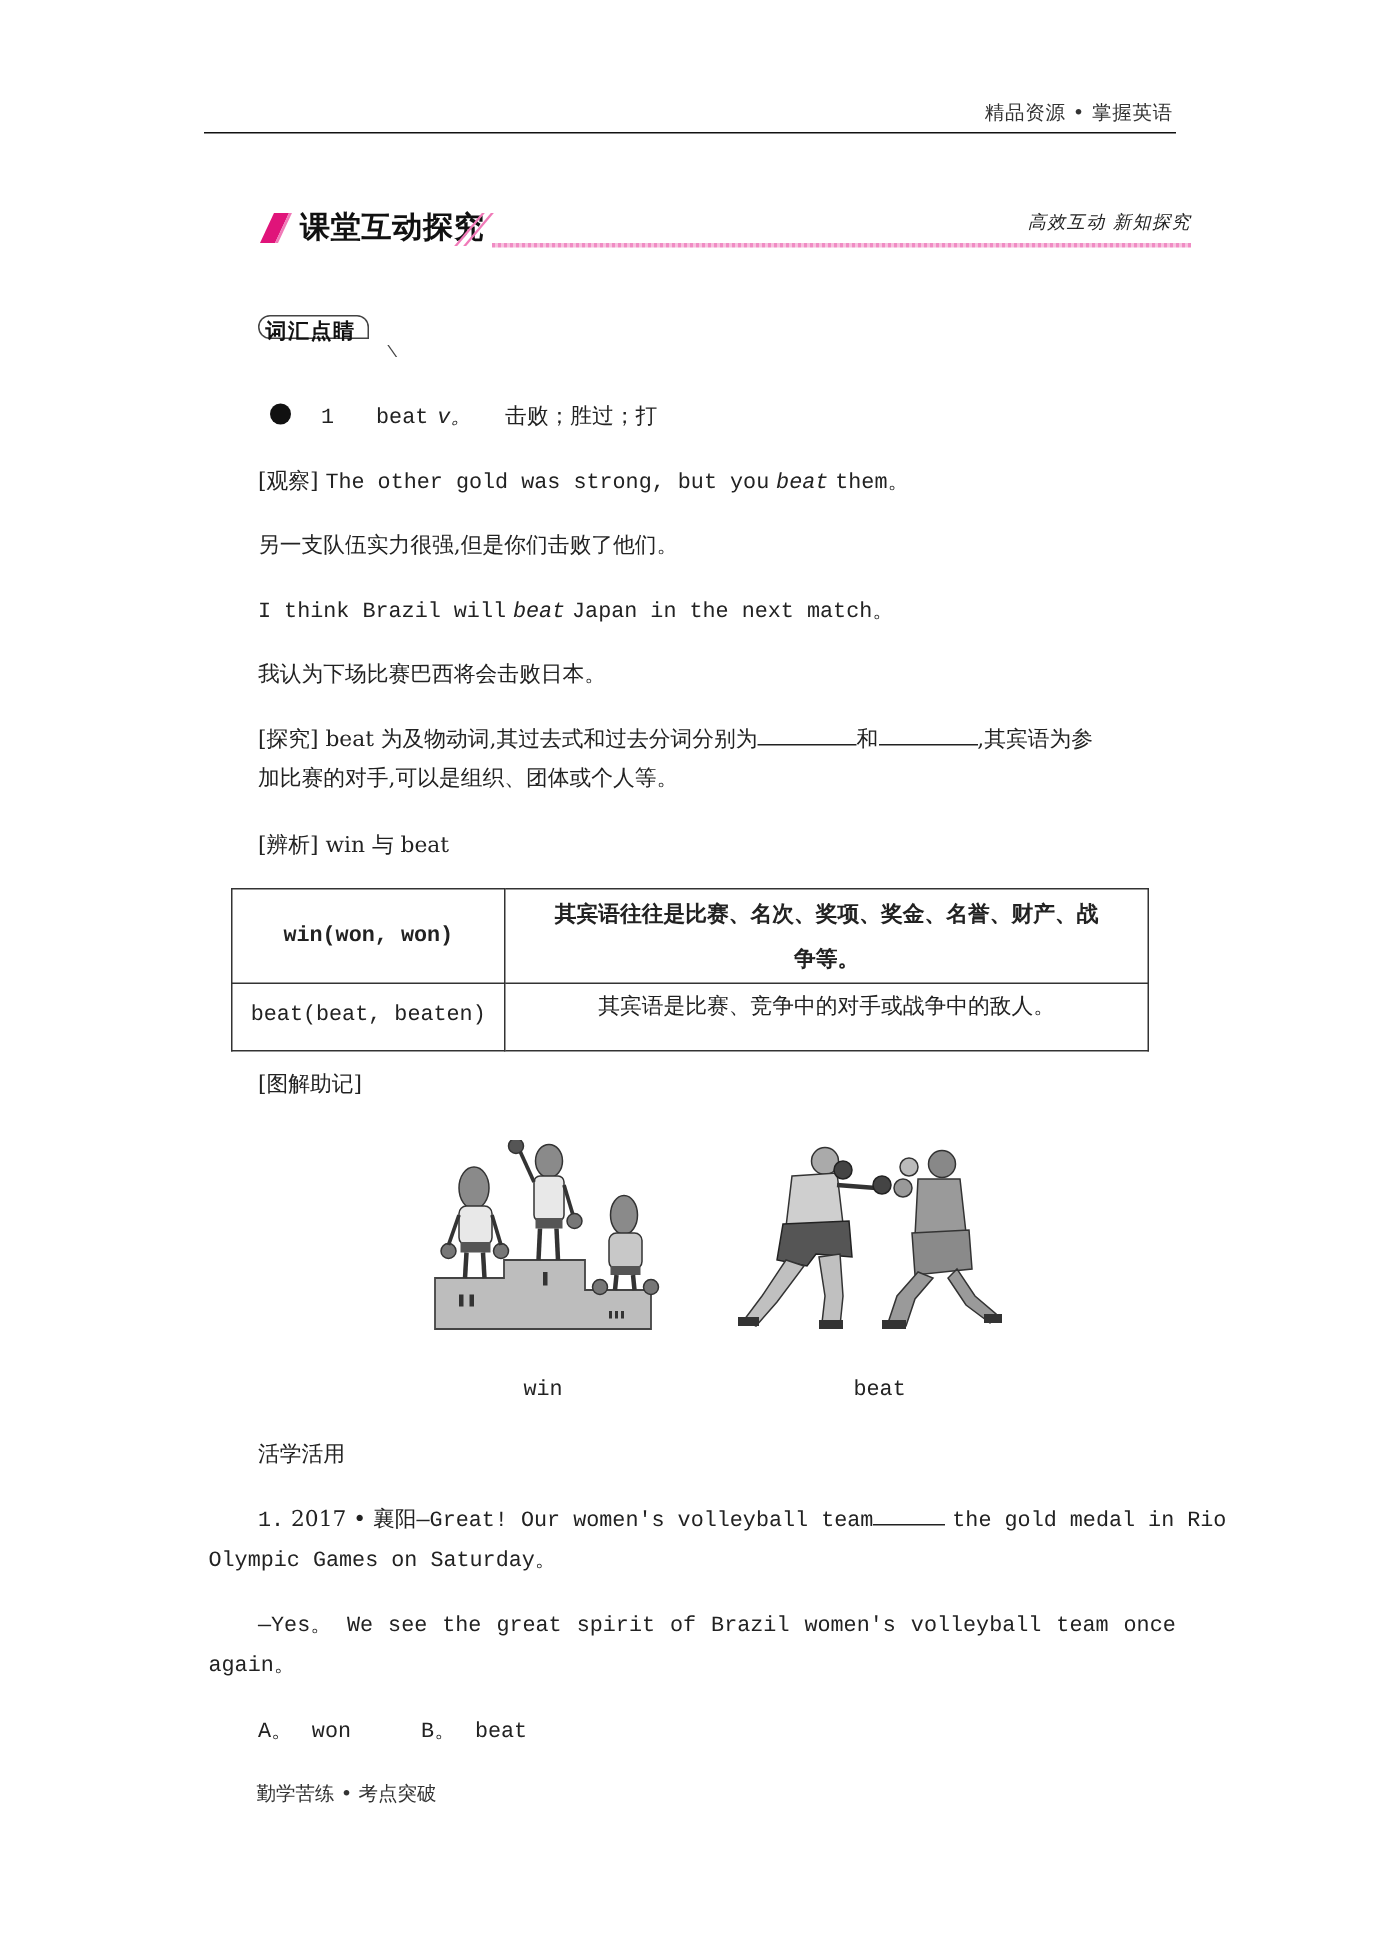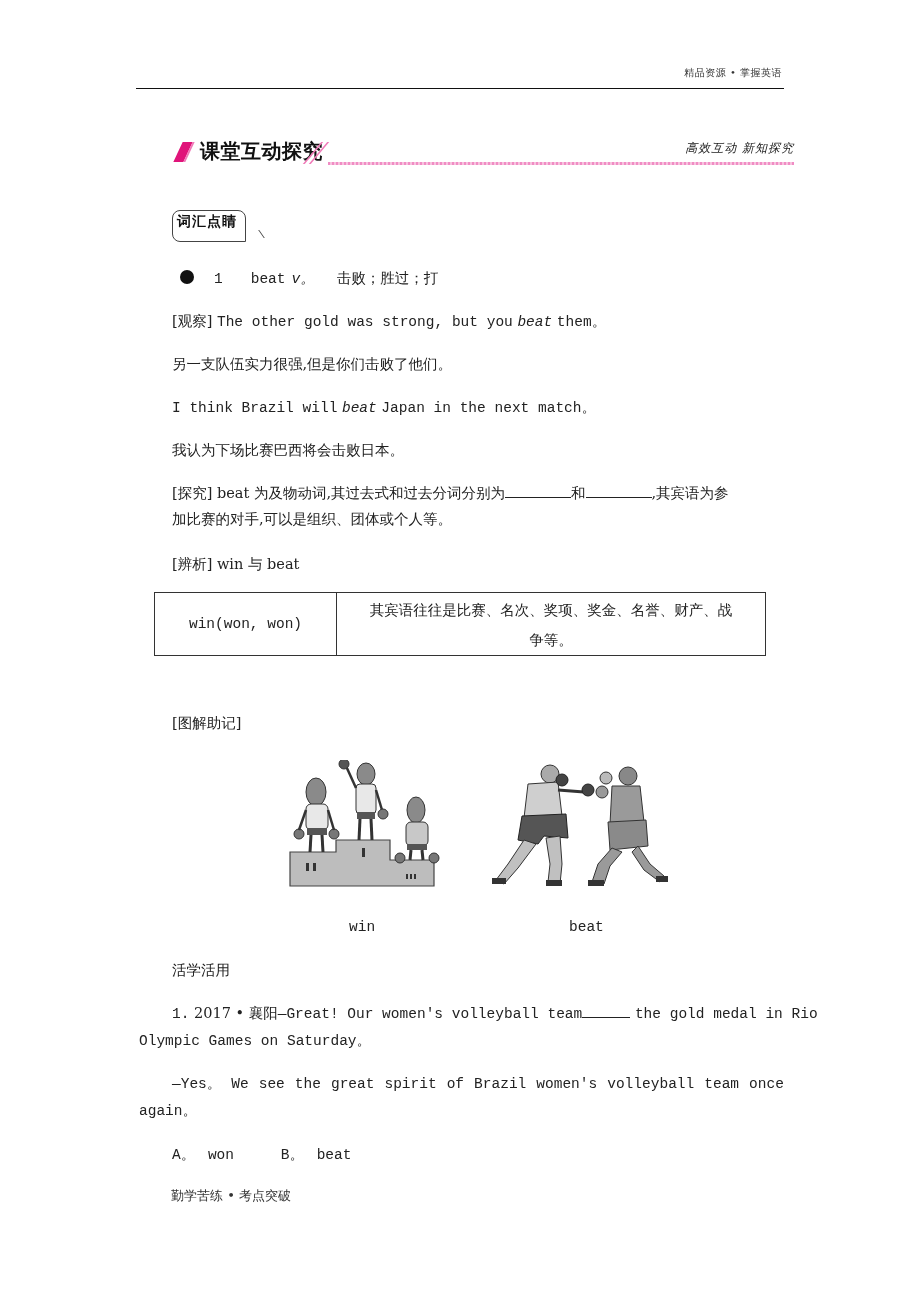--- a/index.html
+++ b/index.html
@@ -12,21 +12,21 @@
     body {
       position: relative;
       font-family: "DejaVu Serif", "Liberation Serif", serif;
       color: #222222;
     }
     .abs { position: absolute; }
 
     
     #page-header-title {
       right: 138px; top: 66px;
-      font-size: 10px; color: #333;
+      font-size: 13px; color: #333;
       letter-spacing: 0.5px;
     }
     #header-rule {
       left: 136px; top: 88px; width: 648px; height: 0;
       border-top: 1.5px solid #111;
     }
 
     
     #section-banner { left: 172px; top: 136px; width: 622px; height: 32px; }
     #banner-slash {
@@ -61,21 +61,21 @@
       right: 0; top: 4px;
       font-size: 12px; color: #222; letter-spacing: 1px;
       font-family: "DejaVu Serif", serif;
       font-style: italic;
       margin-left: 18px;
     }
 
     
     #vocab-badge {
       left: 172px; top: 210px;
-      height: 32px; padding: 0 8px 0 4px;
+      height: 16px; padding: 0 8px 0 4px;
       border: 1.5px solid #444;
       border-radius: 8px 8px 0 8px;
       font-family: "DejaVu Sans", "Liberation Sans", sans-serif;
       font-weight: bold; font-size: 14px;
       line-height: 20px; color: #111;
       letter-spacing: 1px;
     }
     #vocab-badge-tail {
       left: 252px; top: 230px; width: 10px; height: 8px;
       border-right: 1.5px solid #444;
@@ -114,21 +114,21 @@
     #compare-table {
       left: 154px; top: 592px; width: 612px;
       border-collapse: collapse;
     }
     #compare-table td {
       border: 1.3px solid #333;
       font-size: 14.5px; line-height: 26px;
       text-align: center; vertical-align: middle;
     }
     #compare-table td.c1 { width: 182px; }
-    #row1 td { height: 52px; }
+    #row1 td { height: 52px; font-weight: bold; }
     #row2 td { height: 45px; }
     #row2 td.c2, #row1 td.c2 { padding: 2px 10px 0 10px; }
     #row1 td.c2 { vertical-align: top; padding-top: 2px; line-height: 30px; }
     #row2 td { vertical-align: top; padding-top: 8px; }
 
     #diagram-label { left: 172px; top: 713px; }
 
     
     #illus-win { left: 288px; top: 760px; width: 152px; height: 128px; }
     #illus-beat { left: 488px; top: 760px; width: 180px; height: 128px; }
@@ -196,20 +196,26 @@
   <span>win 与 beat</span>
 </div>
 
 <table class="abs" id="compare-table">
   <tbody>
       <tr id="row1">
     <td class="c1 en">win(won, won)</td>
     <td class="c2 cn">
       <div>其宾语往往是比赛、名次、奖项、奖金、名誉、财产、战</div>
       <div>争等。</div>
+    </td>
+  </tr>
+  <tr id="row2">
+    <td class="c1 en">beat(beat, beaten)</td>
+    <td class="c2 cn">
+      <div>其宾语是比赛、竞争中的对手或战争中的敌人。</div>
     </td>
   </tr>
 </tbody>
   </table>
 
 <div class="abs line cn" id="diagram-label">[图解助记]</div>
 
 <svg class="abs" id="illus-win" viewBox="0 0 152 128">
   <g>
     <polygon points="2,126 2,92 48,92 48,80 102,80 102,100 146,100 146,126" fill="#bdbdbd" stroke="#444" stroke-width="1.2"></polygon>

